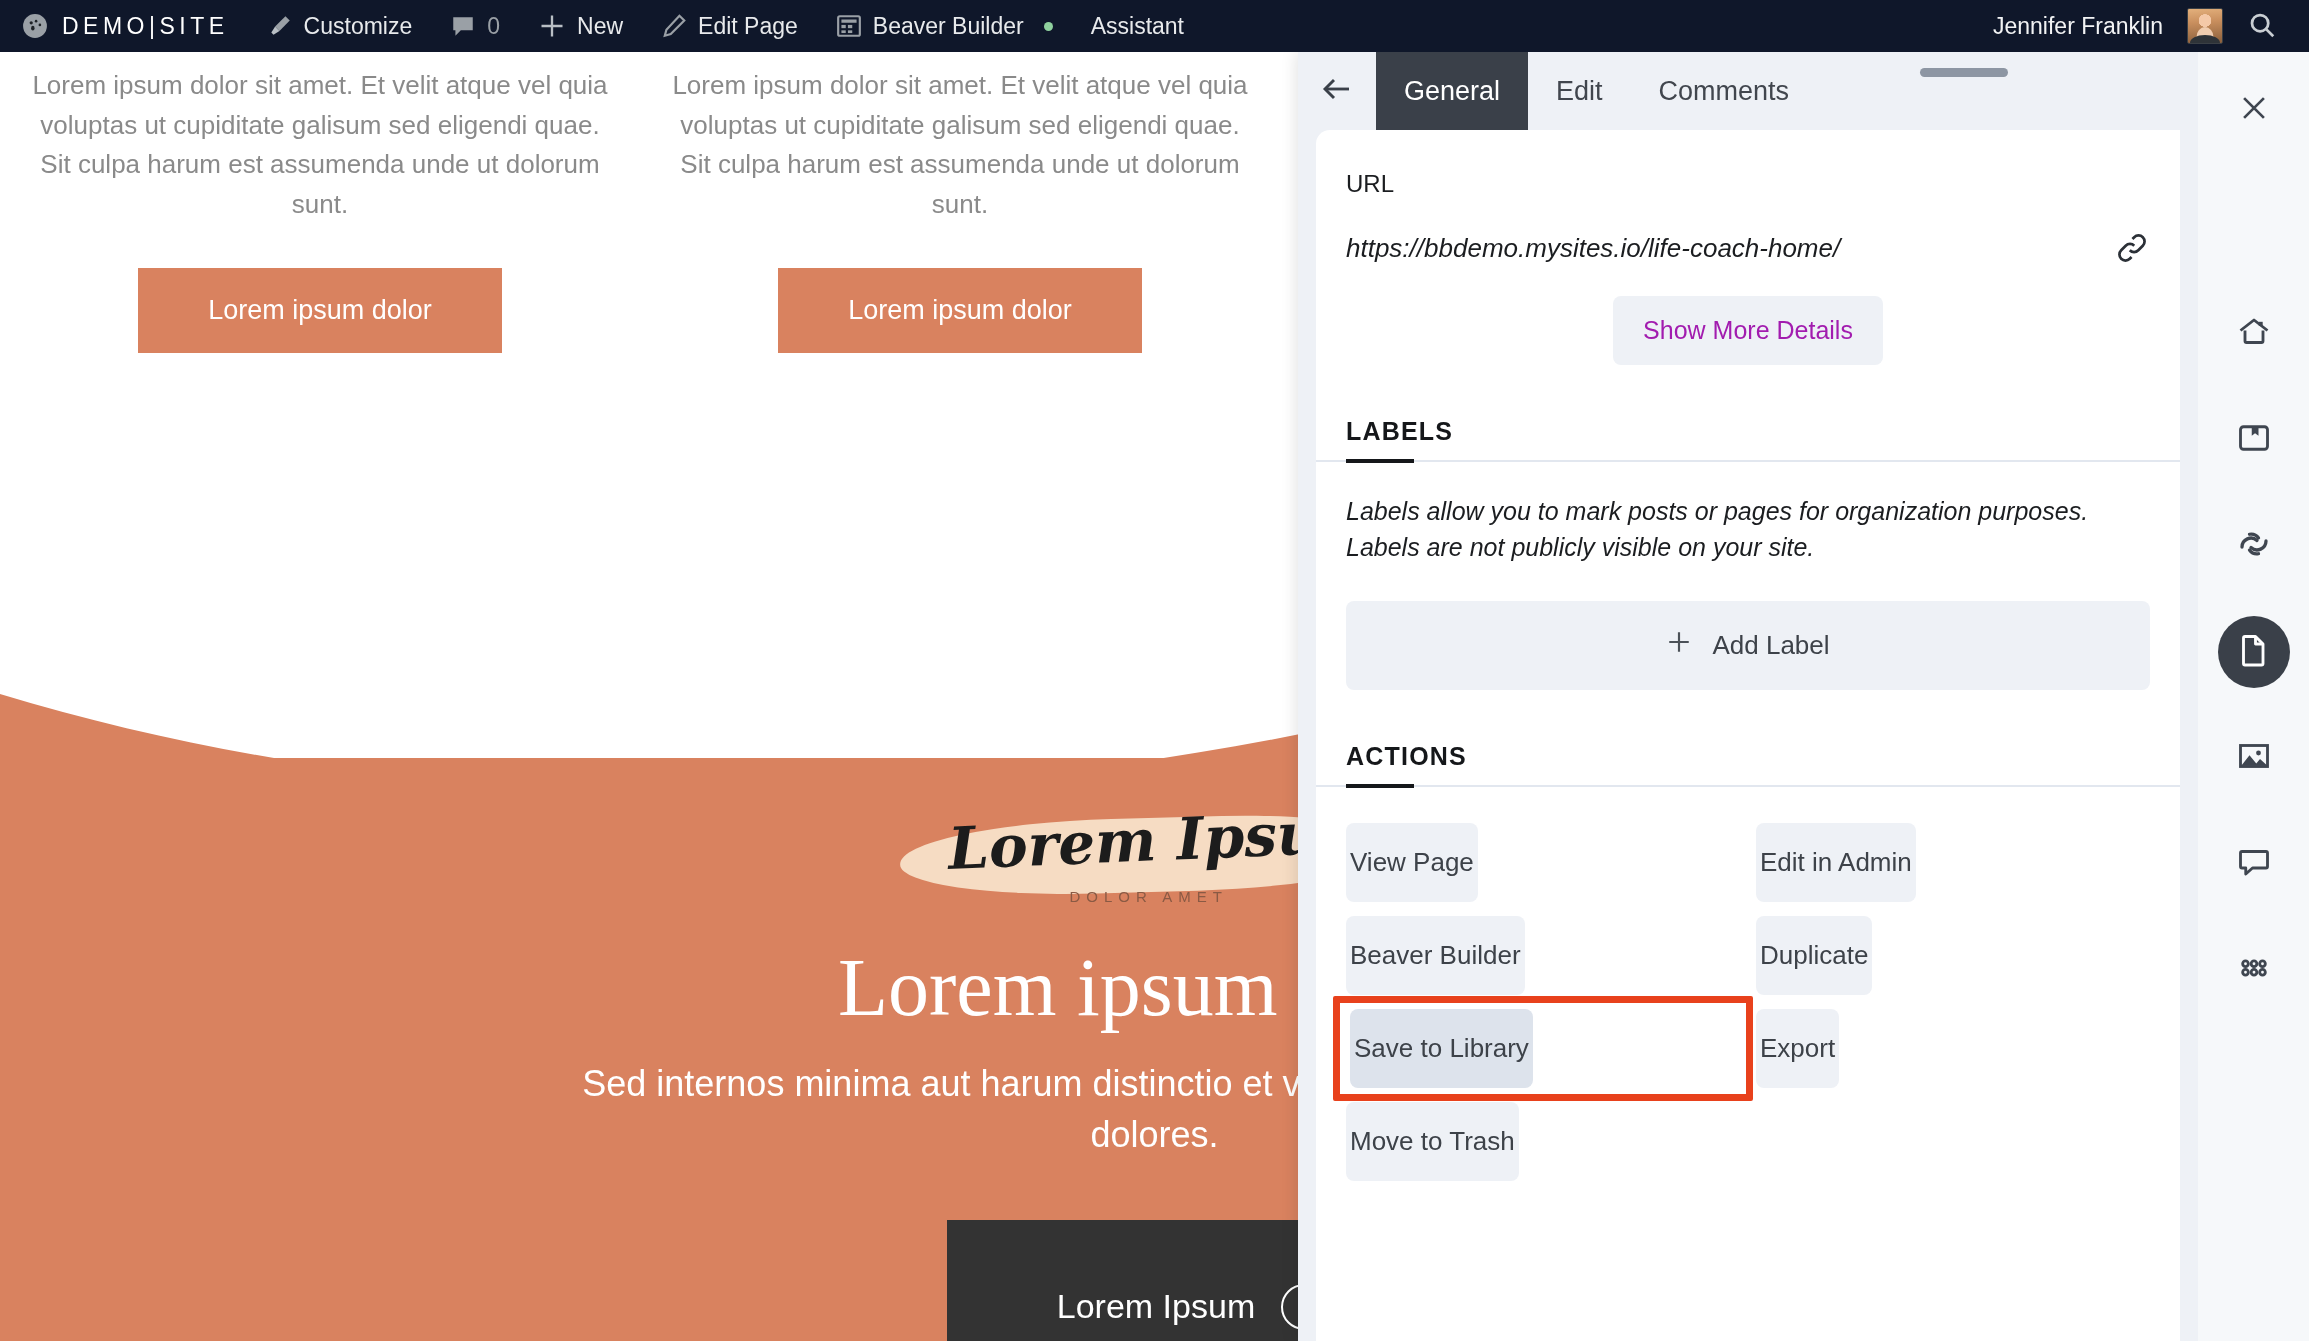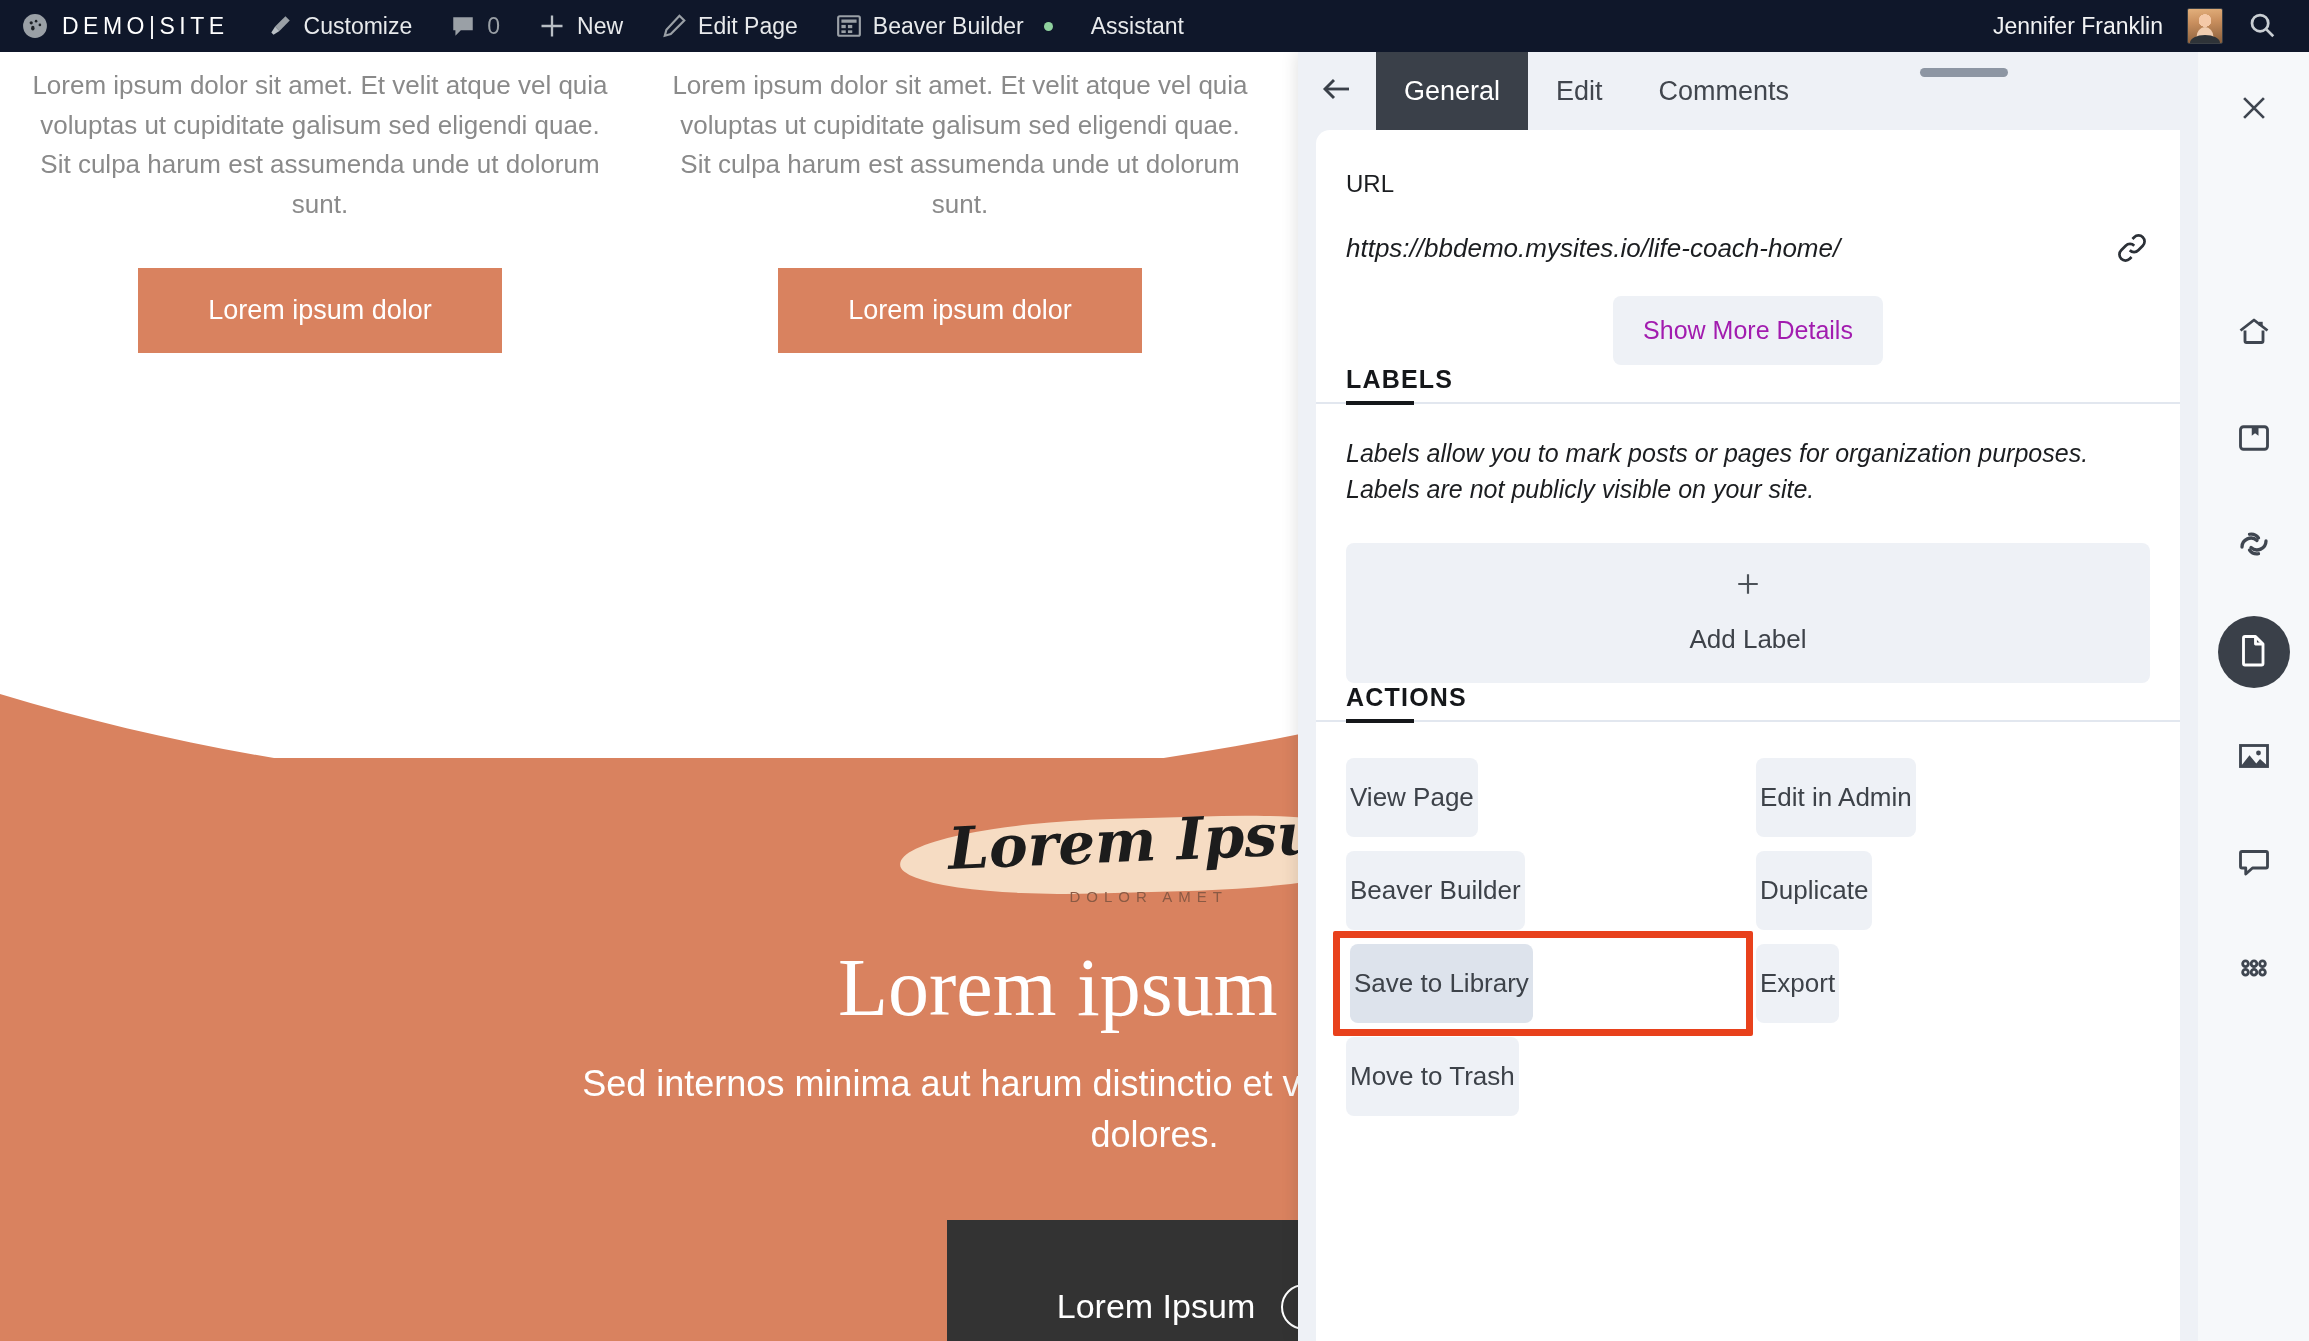--- a/index.html
+++ b/index.html
@@ -307,22 +307,23 @@
     color: #a21caf;
     border: none;
     border-radius: 8px;
     font-size: 25px;
     padding: 20px 30px;
     cursor: pointer;
     font-family: "Liberation Sans", sans-serif;
   }
 
   .section-head {
+    margin-top: 52px;
     position: relative;
-    padding-bottom: 8px;
+    padding-bottom: 14px;
   }
   .section-head .title {
     font-size: 25px;
     font-weight: bold;
     letter-spacing: 1.2px;
     color: #15171a;
     font-family: "Liberation Sans", sans-serif;
   }
   .section-rule {
     position: relative;
@@ -353,21 +354,20 @@
     margin-top: 36px;
     width: 100%;
     background: #eef1f6;
     border: none;
     border-radius: 8px;
     font-size: 26px;
     color: #3d4249;
     padding: 28px 0;
     cursor: pointer;
     font-family: "Liberation Sans", sans-serif;
-    flex-direction: column;
   }
 
   .actions-grid {
     margin-top: 36px;
     display: grid;
     grid-template-columns: 1fr 1fr;
     gap: 14px 16px;
   }
   .act-btn {
     background: #eef1f6;

